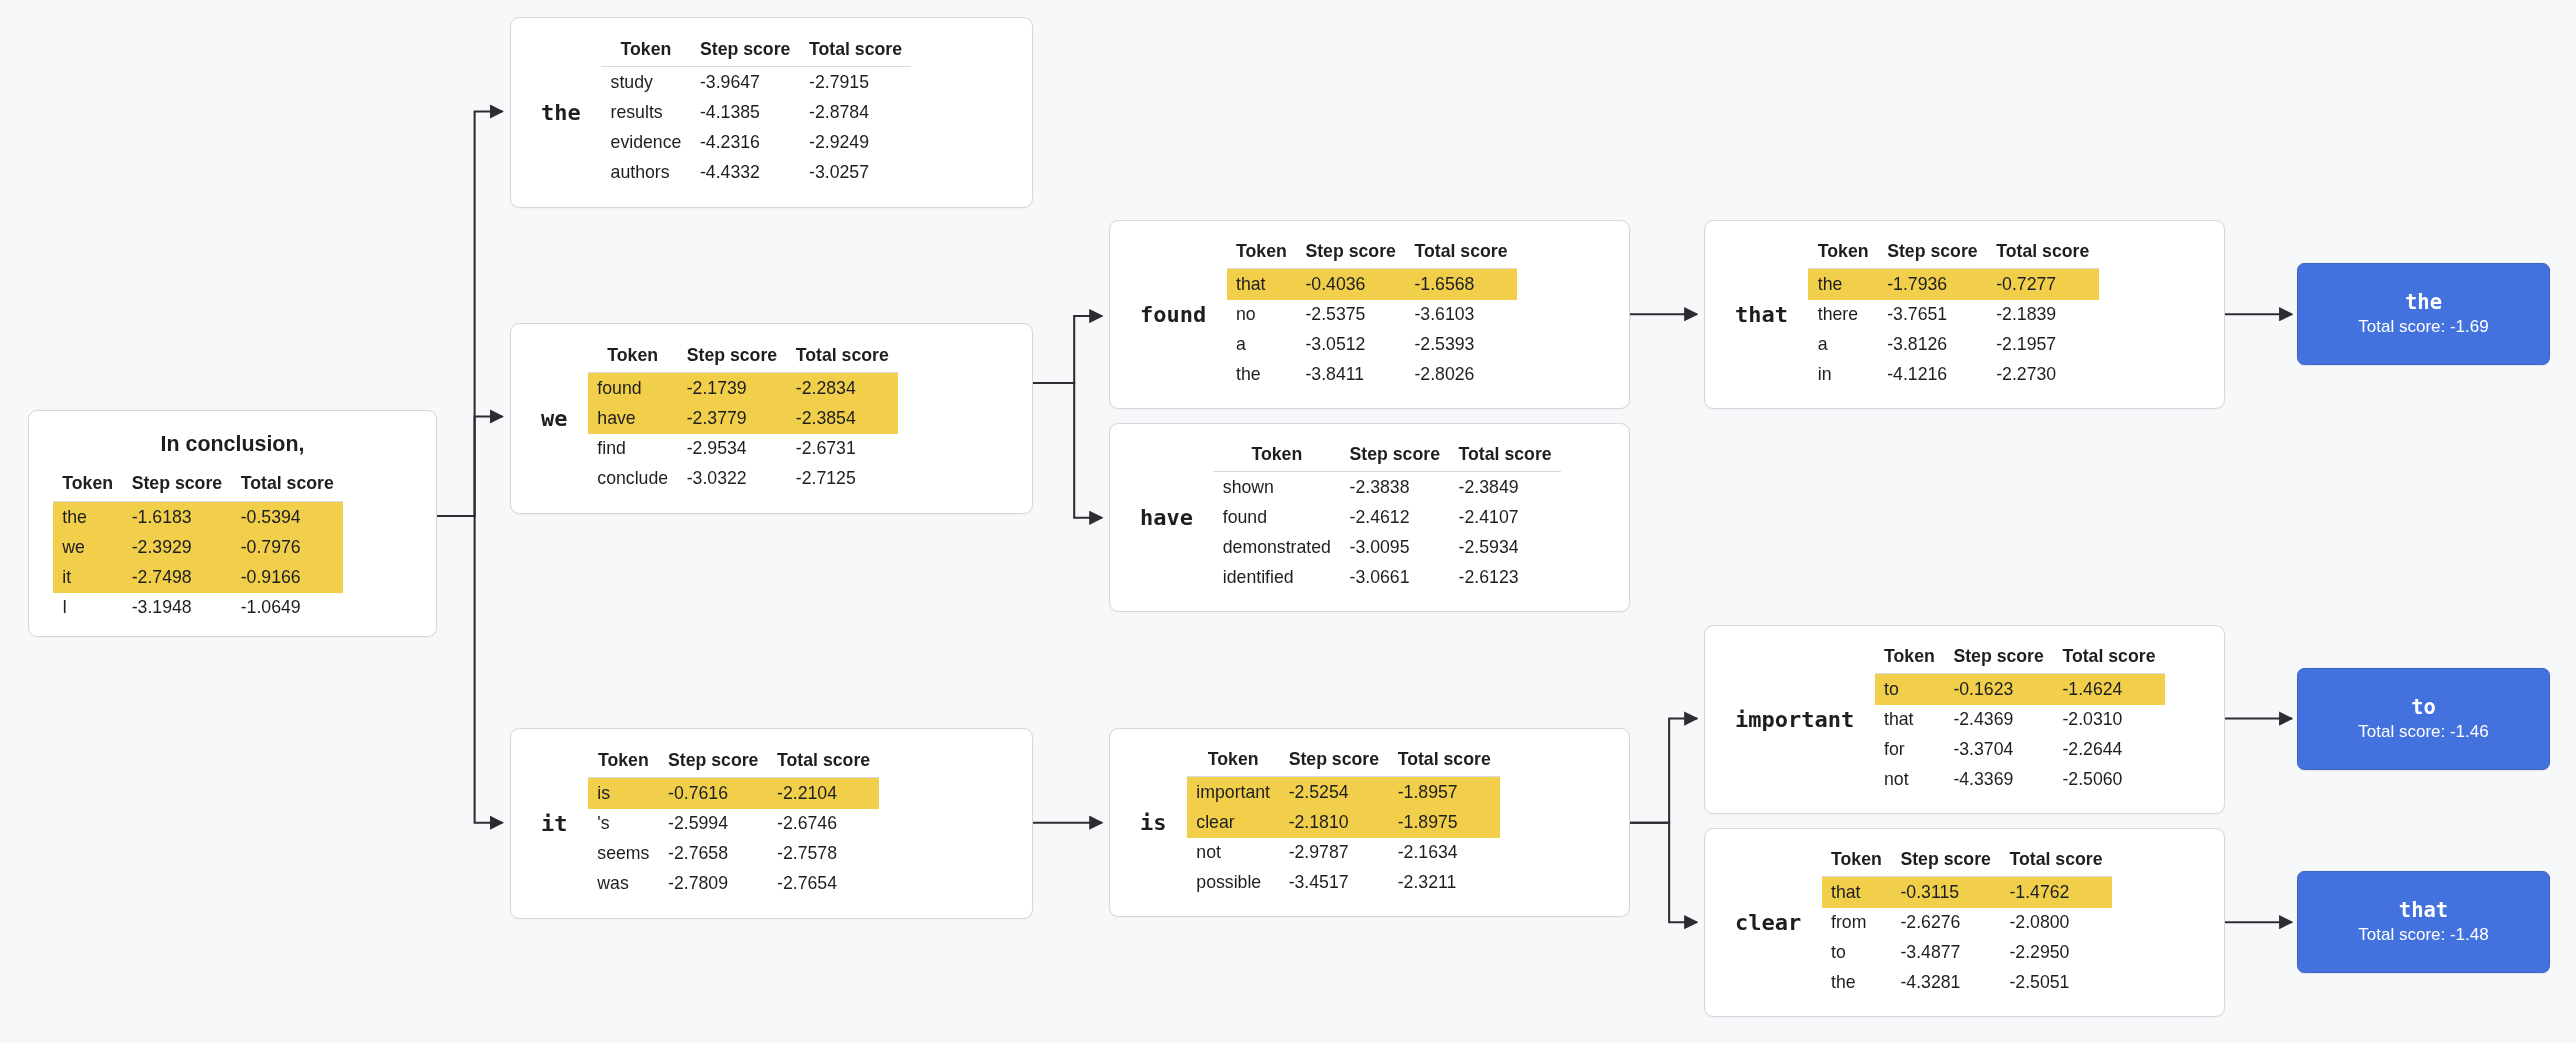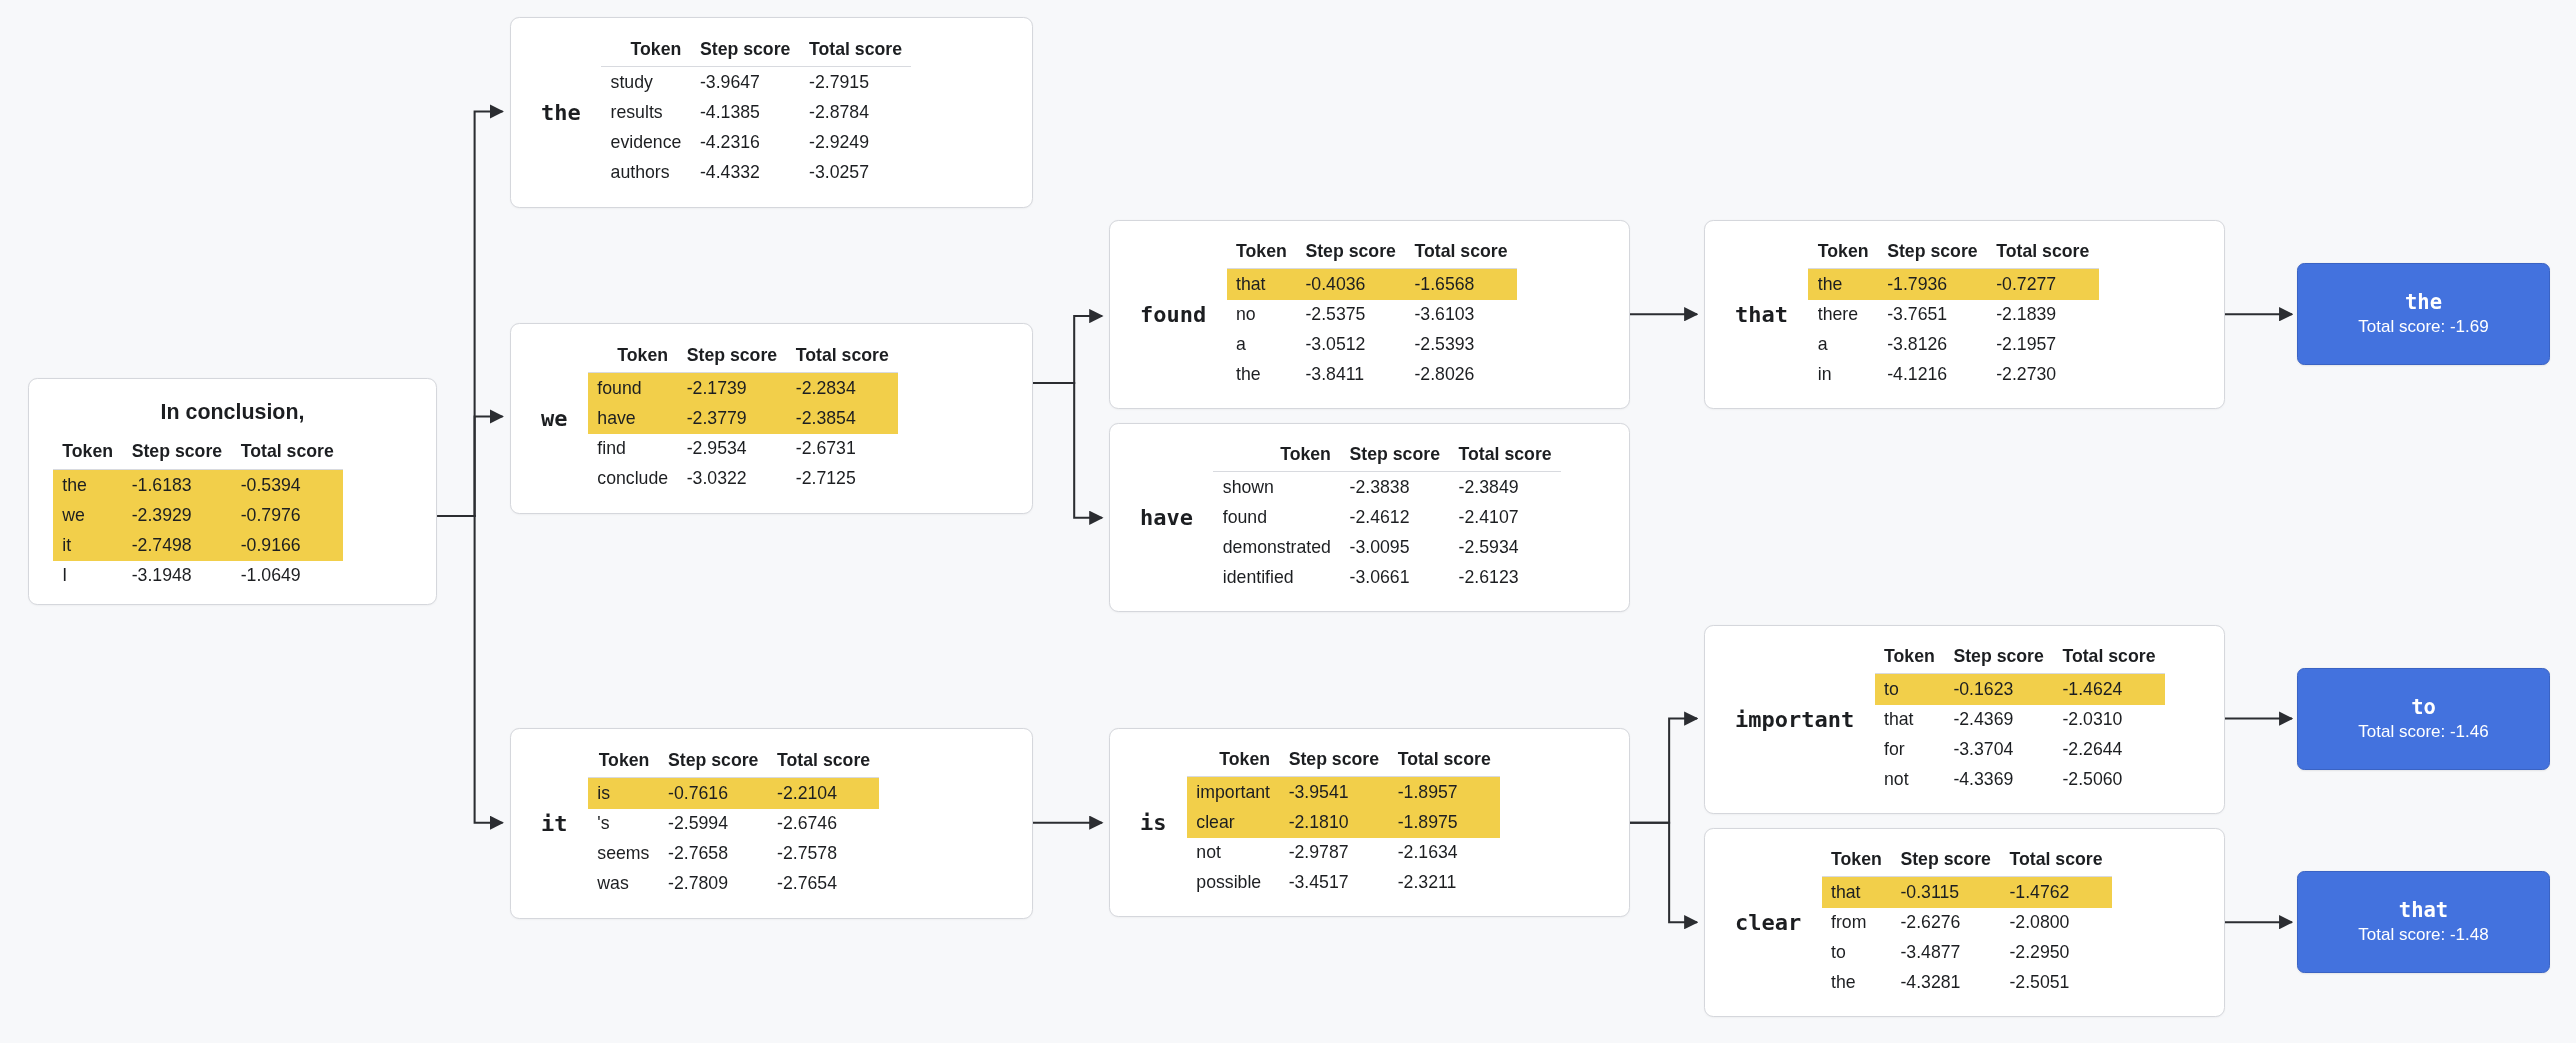--- a/index.html
+++ b/index.html
@@ -50,21 +50,21 @@
     padding: 13px 24px 13px 0;
     flex: 1;
   }
   table.tok {
     border-collapse: collapse;
     font-size: 17.7px;
     color: #1c1e21;
   }
   table.tok th {
     font-weight: bold;
-    text-align: right;
+    text-align: center;
     padding: 1.9px 9.3px 6.5px 9.3px;
     border-bottom: 0.9px solid #d8dadf;
     white-space: nowrap;
     font-size: 17.7px;
   }
   table.tok td {
     padding: 4.6px 9.3px;
     white-space: nowrap;
     font-size: 17.7px;
   }
@@ -142,21 +142,21 @@
 
       <path d="M 1750 885 L 1795 885 L 1795 773 L 1825 773"></path>
       <path d="M 1750 885 L 1795 885 L 1795 992 L 1825 992"></path>
 
       <path d="M 2390 773 L 2440 773 L 2440 773 L 2465 773"></path>
 
       <path d="M 2390 992 L 2440 992 L 2440 992 L 2465 992"></path>
     </g>
   </svg>
 
-  <div class="root-card" style="left:28px; top:378px; width:409px;">
+  <div class="root-card" style="left:28px; top:410px; width:409px;">
     <div class="root-title">In conclusion,</div>
     <table class="tok">
       <thead>
         <tr>
           <th>Token</th>
           <th class="num">Step score</th>
           <th class="num">Total score</th>
         </tr>
       </thead>
       <tbody>
@@ -376,21 +376,21 @@
         <thead>
             <tr>
           <th>Token</th>
           <th class="num">Step score</th>
           <th class="num">Total score</th>
         </tr>
           </thead>
         <tbody>
           <tr class="hl">
             <td>important</td>
-            <td class="num">-3.9541</td>
+            <td class="num">-2.5254</td>
             <td class="num">-1.8957</td>
           </tr>
           <tr class="hl">
             <td>clear</td>
             <td class="num">-2.1810</td>
             <td class="num">-1.8975</td>
           </tr>
           <tr>
             <td>not</td>
             <td class="num">-2.9787</td>

